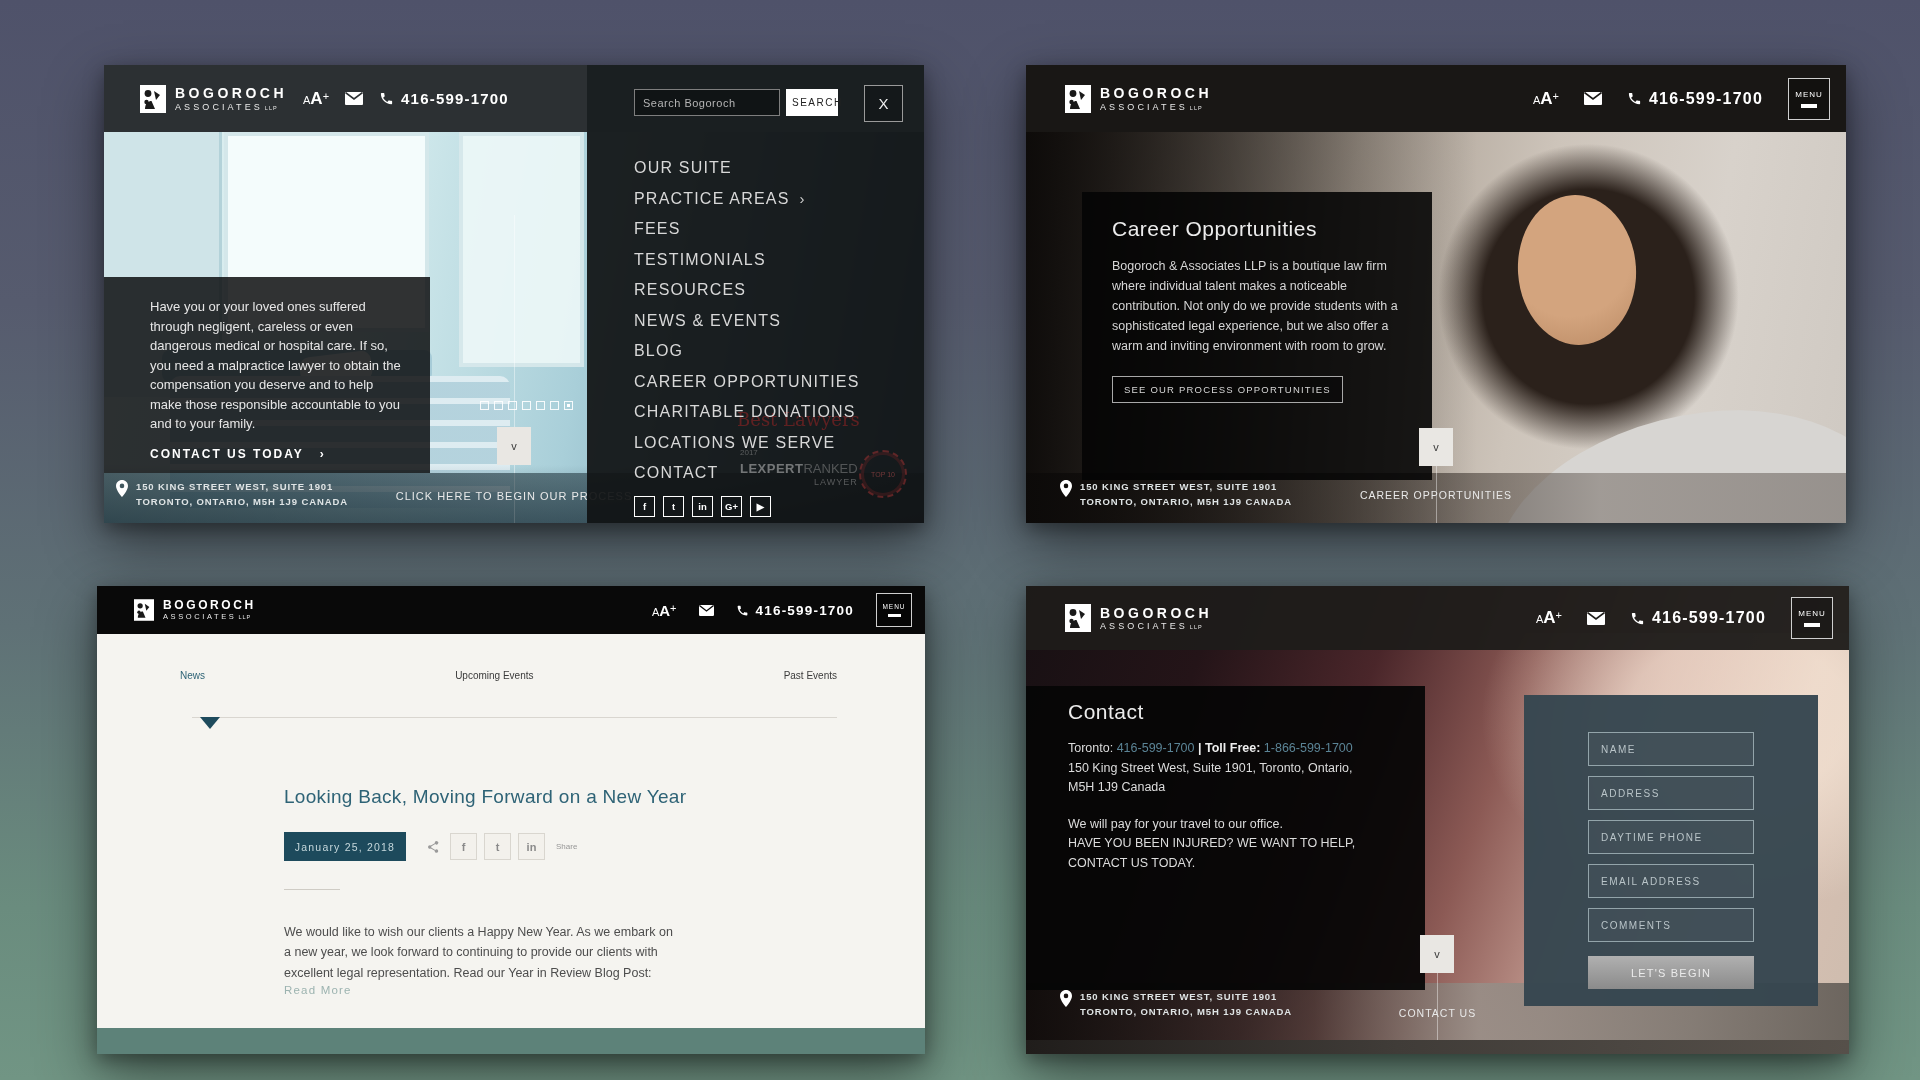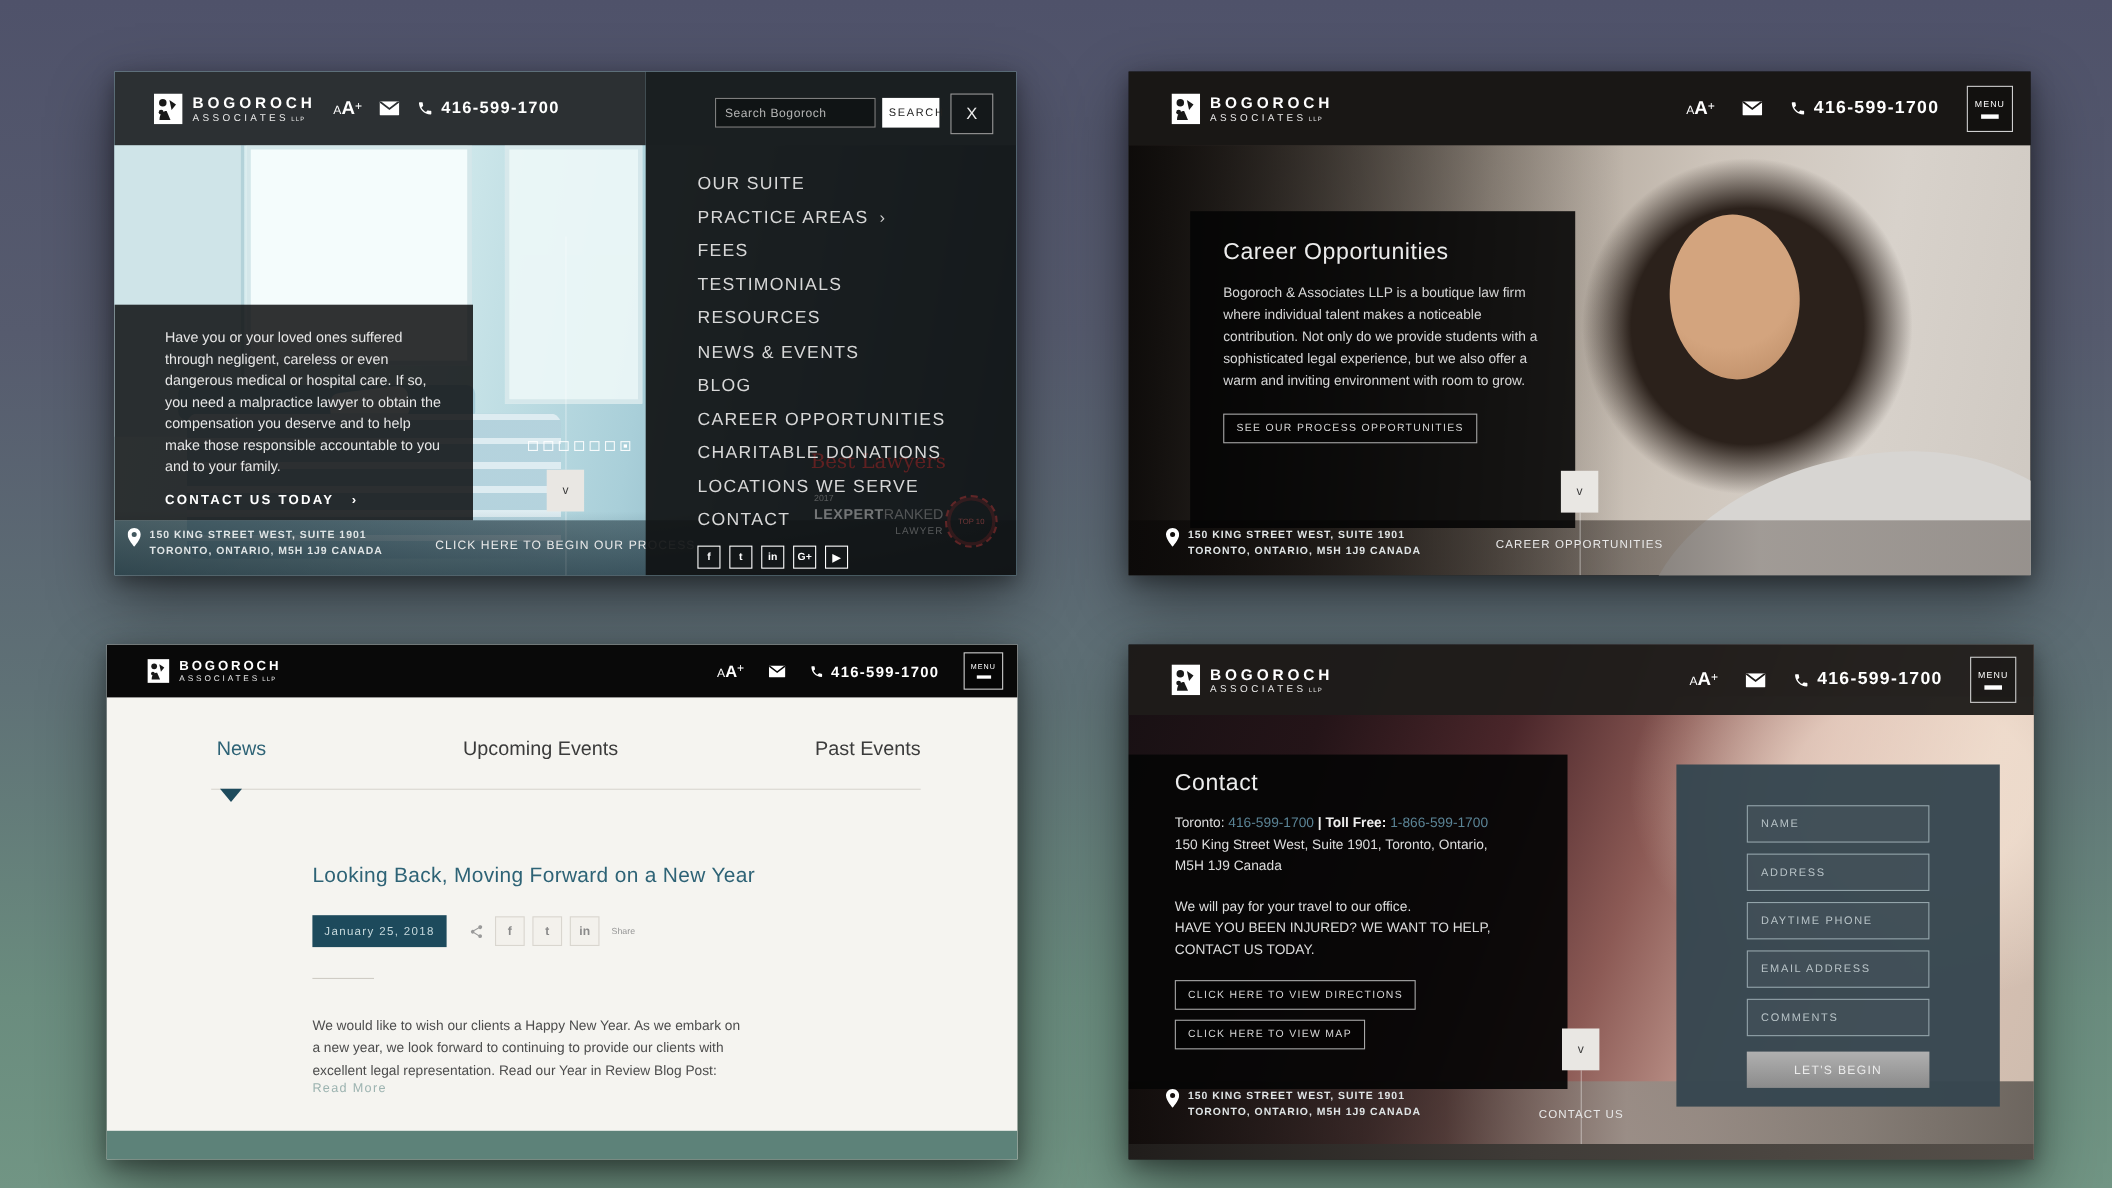--- a/index.html
+++ b/index.html
@@ -56,21 +56,21 @@
   .tl-copy p{margin:0;font-size:13px;line-height:19.5px;color:#e6e6e6;}
   .tl-cta{margin-top:13px;font-size:12px;font-weight:bold;letter-spacing:2px;color:#fff;cursor:pointer;display:flex;gap:16px;align-items:center;text-align:right;}
   .tl-strip{top:408px;height:50px;background:linear-gradient(90deg,rgba(18,40,48,.72) 0%,rgba(20,38,46,.5) 60%,rgba(20,35,44,.45) 100%);}
   #tl .addr-wrap{left:12px;top:415px;}
   #tl .fcenter{top:425px;z-index:19;}
   .dots{position:absolute;left:376px;top:336px;display:flex;gap:5px;z-index:21;}
   .dot{width:9px;height:9px;border:1px solid rgba(255,255,255,.9);cursor:pointer;display:flex;align-items:center;justify-content:center;}
   .dot.active::after{content:"";width:3px;height:3px;background:#fff;}
   .tl-menucol{position:absolute;left:483px;top:0;width:337px;height:100%;background:rgba(16,18,19,.93);z-index:30;}
   .search-row{position:absolute;top:24px;left:47px;display:flex;gap:6px;}
-  .search-input{width:146px;height:27px;background:rgba(0,0,0,.35);border:1px solid #7e7e7e;color:#ddd;font-size:11px;padding:0 8px;font-family:"Liberation Sans",sans-serif;margin-left:16px;}
+  .search-input{width:146px;height:27px;background:rgba(0,0,0,.35);border:1px solid #7e7e7e;color:#ddd;font-size:11px;padding:0 8px;font-family:"Liberation Sans",sans-serif;}
   .search-input::placeholder{color:#b5b5b5;letter-spacing:.5px;}
   .search-btn{width:52px;height:27px;background:#fff;border:none;font-size:10px;letter-spacing:1.5px;color:#222;cursor:pointer;font-family:"Liberation Sans",sans-serif;}
   .x-btn{position:absolute;top:20px;right:21px;width:39px;height:37px;border:1px solid #9a9a9a;background:rgba(0,0,0,.2);
     color:#eee;font-size:15px;display:flex;align-items:center;justify-content:center;cursor:pointer;}
   .menu-list{position:absolute;left:47px;top:88px;z-index:5;}
   .mi{height:30.5px;display:flex;align-items:center;gap:10px;font-size:16px;letter-spacing:1.2px;color:#d8d8d8;cursor:pointer;white-space:nowrap;}
   .mi .arr{font-size:15px;color:#cfcfcf;}
   .aw-mark{position:absolute;left:150px;top:344px;font-family:"DejaVu Serif",serif;font-size:18px;color:#9b2424;opacity:.55;z-index:1;}
   .aw-lex{position:absolute;left:153px;top:383px;opacity:.5;z-index:1;color:#9a9a9a;line-height:1.2;}
   .aw-lex .yr{font-size:8px;display:block;}
@@ -113,21 +113,21 @@
   #bl{left:97px;top:586px;width:828px;height:468px;background:#f5f4f0;}
   #bl .hdr{height:48px;background:#090909;padding-left:18px;}
   #bl .lg1{font-size:12px;letter-spacing:2.6px;}
   #bl .lg2{font-size:7.5px;letter-spacing:2.6px;}
   #bl .phone{font-size:13.5px;}
   #bl .sizer .la{font-size:15px;}
   #bl .hdr-right{gap:22px;padding-right:13px;}
   #bl .menu-box{width:36px;height:34px;gap:4px;}
   #bl .menu-box .mtxt{font-size:6.5px;}
   #bl .menu-box .mbar{width:13px;height:3px;}
-  .tabs{position:absolute;left:100px;right:88px;top:84px;display:flex;justify-content:space-between;font-size:18px;color:#3b3b3b;z-index:2;}
+  .tabs{position:absolute;left:83px;right:88px;top:84px;display:flex;justify-content:space-between;font-size:10px;color:#3b3b3b;z-index:2;}
   .tabs .tab{cursor:pointer;}
   .tabs .active{color:#2e6376;}
   .tabline{position:absolute;left:95px;right:88px;top:131px;height:1px;background:#d9d6d0;}
   .tabtri{position:absolute;left:103px;top:131px;width:0;height:0;border-left:10px solid transparent;border-right:10px solid transparent;border-top:12px solid #1d4a5c;}
   .art-title{position:absolute;left:187px;top:200px;font-size:19px;color:#2e6376;letter-spacing:.3px;cursor:pointer;}
   .share-row{position:absolute;left:187px;top:246px;display:flex;align-items:center;gap:7px;}
   .date-badge{width:122px;height:29px;background:#1d4a5c;color:#c6d8dc;font-size:10.5px;letter-spacing:1.2px;
     display:flex;align-items:center;justify-content:center;margin-right:13px;}
   .share-glyph{color:#9a9a9a;margin-right:3px;cursor:pointer;}
   .shbox{width:27px;height:27px;border:1px solid #d9d6cf;background:#f3f1ec;color:#8a8a8a;font-size:11px;font-weight:bold;
@@ -468,24 +468,20 @@
           <span class="c-bold">Toll Free:</span>
           <span class="c-tel">1-866-599-1700</span>
         </div>
         <div>150 King Street West, Suite 1901, Toronto, Ontario,</div>
         <div>M5H 1J9 Canada</div>
         <div class="gap"></div>
         <div>We will pay for your travel to our office.</div>
         <div>HAVE YOU BEEN INJURED? WE WANT TO HELP,</div>
         <div>CONTACT US TODAY.</div>
       </div>
-      <div class="br-btns">
-        <span class="ghost-btn">CLICK HERE TO VIEW DIRECTIONS</span>
-        <span class="ghost-btn">CLICK HERE TO VIEW MAP</span>
-      </div>
     </div>
 
     <div class="br-form">
       <input class="f-input" placeholder="NAME" style="">
       <input class="f-input" placeholder="ADDRESS" style="">
       <input class="f-input" placeholder="DAYTIME PHONE" style="">
       <input class="f-input" placeholder="EMAIL ADDRESS" style="">
       <input class="f-input" placeholder="COMMENTS" style="">
       <button class="f-submit">LET'S BEGIN</button>
     </div>

